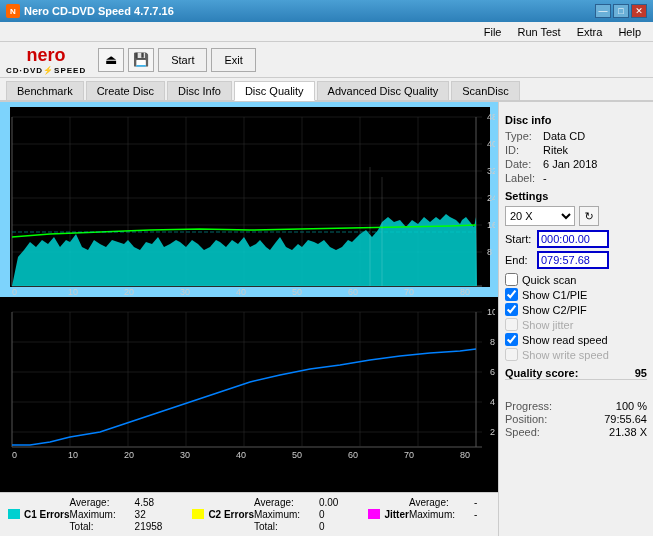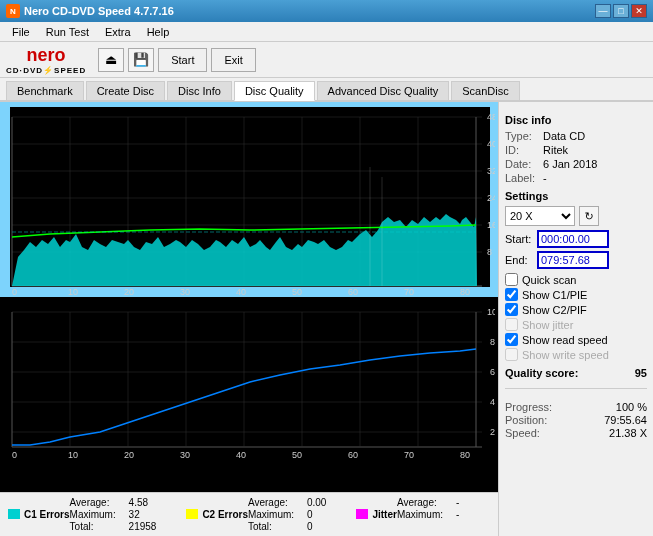--- a/index.html
+++ b/index.html
@@ -7,21 +7,21 @@
     
     
     .titlebar { background: linear-gradient(to bottom, #4a9fd4, #2d7fb8); height: 22px; display: flex; align-items: center; justify-content: space-between; padding: 0 6px; color: white; font-size: 11px; font-weight: bold; }
     .titlebar-left { display: flex; align-items: center; gap: 4px; }
     .titlebar-icon { width: 14px; height: 14px; background: #ff6600; border-radius: 2px; font-size: 8px; display: flex; align-items: center; justify-content: center; color: white; }
     .titlebar-controls { display: flex; gap: 2px; }
     .titlebar-btn { width: 16px; height: 14px; background: #6ab0d8; border: 1px solid #2a6090; color: white; font-size: 9px; cursor: pointer; display: flex; align-items: center; justify-content: center; }
     .titlebar-btn.close { background: #c0392b; }
     
     
-    .menubar { background: #f0f0f0; height: 20px; display: flex; align-items: center; padding: 0 4px; border-bottom: 1px solid #ccc; }
+    .menubar { background: #f0f0f0; height: 20px; display: flex; align-items: center; padding: 0 4px; border-bottom: 1px solid #ccc; justify-content: flex-end; }
     .menu-item { padding: 2px 8px; font-size: 11px; cursor: pointer; color: #000; }
     
     
     .toolbar { background: #f0f0f0; height: 36px; display: flex; align-items: center; padding: 0 6px; gap: 4px; border-bottom: 1px solid #ccc; }
     .logo-area { display: flex; align-items: center; margin-right: 8px; }
     .logo-nero { color: #cc0000; font-size: 18px; font-weight: 900; }
     .logo-sub { font-size: 8px; color: #000; font-weight: bold; letter-spacing: 1px; }
     .drive-select { height: 24px; border: 1px solid #aaa; background: white; padding: 0 4px; font-size: 11px; width: 220px; }
     .toolbar-icon-btn { width: 26px; height: 24px; border: 1px solid #aaa; background: #f5f5f5; cursor: pointer; display: flex; align-items: center; justify-content: center; font-size: 13px; }
     .start-btn { height: 24px; background: #f0f0f0; border: 1px solid #aaa; padding: 0 12px; font-size: 11px; cursor: pointer; }
@@ -61,21 +61,21 @@
     .stat-row { display: flex; justify-content: space-between; font-size: 11px; margin-bottom: 1px; }
     .stat-label { color: #555; }
     .stat-value { color: #000; }
     
     
     .legend-area { display: flex; gap: 30px; padding: 4px 8px; background: #f0f0f0; border-top: 1px solid #ccc; font-size: 10px; }
     .legend-item { display: flex; }
     .legend-header { display: flex; align-items: center; gap: 4px; font-size: 10px; font-weight: bold; margin-bottom: 1px; }
     .legend-color { width: 12px; height: 10px; }
     .legend-stats { font-size: 10px; display: flex; flex-direction: column; gap: 1px; }
-    .legend-stat { display: flex; gap: 14px; }
+    .legend-stat { display: flex; gap: 20px; }
     .legend-stat-label { width: 45px; }
     .chart-top { height: 195px; background: #7dd3fc; position: relative; }
     .chart-bottom { height: 165px; background: #000; position: relative; }
     
     svg.chart-svg { position: absolute; top: 0; left: 0; }
   </style>
 </head>
 <body>
 
 <div class="titlebar">
@@ -352,21 +352,21 @@
     </div>
     
     
     
     <div class="quality-row">
       <span>Quality score:</span>
       <span class="quality-value">95</span>
     </div>
     
     
-    <div style="margin-top:9px;border-top:1px solid #ccc;padding-top:12px;">
+    <div style="margin-top:0;border-top:1px solid #ccc;padding-top:20px;">
       <div class="stat-row">
         <span class="stat-label">Progress:</span>
         <span class="stat-value">100 %</span>
       </div>
       <div class="stat-row">
         <span class="stat-label">Position:</span>
         <span class="stat-value">79:55.64</span>
       </div>
       <div class="stat-row">
         <span class="stat-label">Speed:</span>

